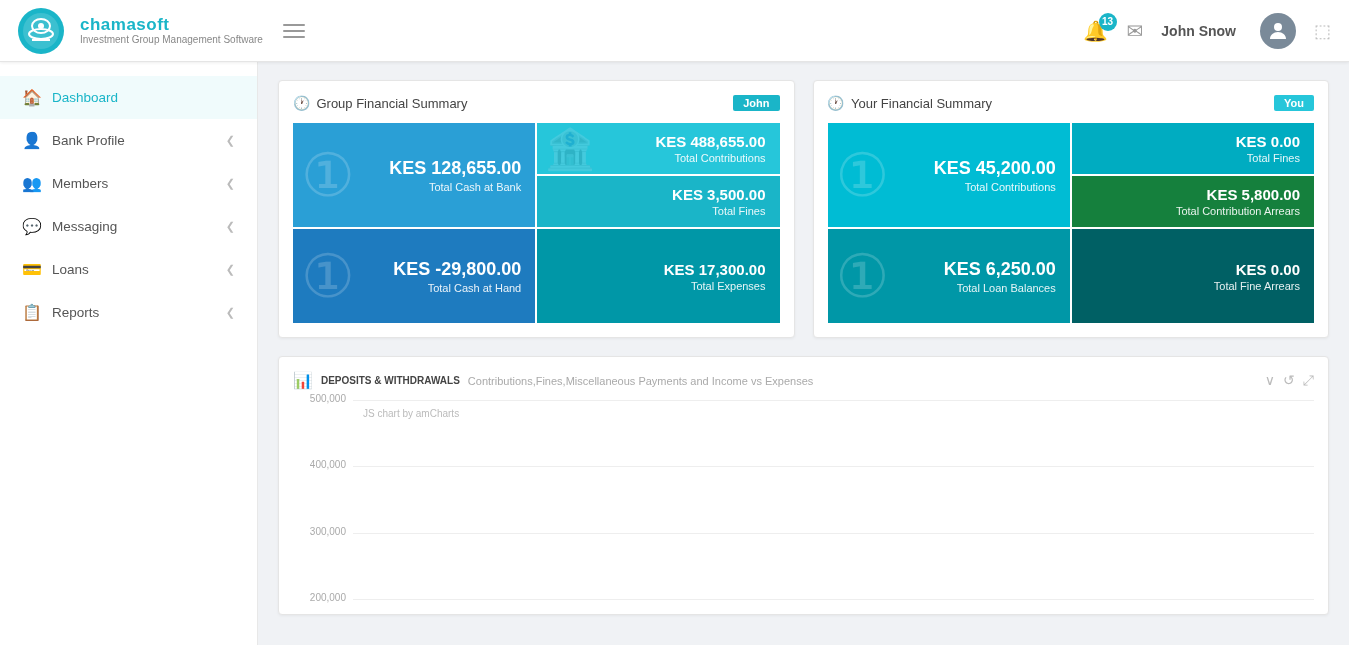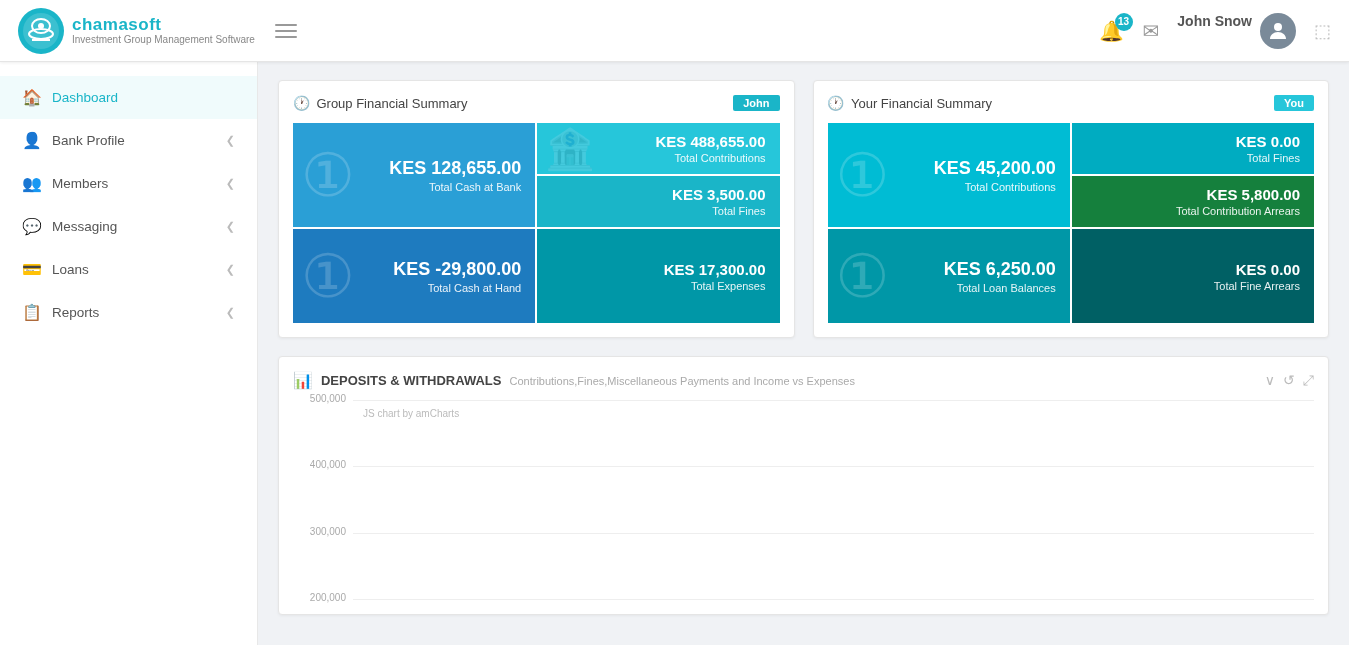--- a/index.html
+++ b/index.html
@@ -12,21 +12,21 @@
       display: flex;
       align-items: center;
       justify-content: space-between;
       padding: 0 18px;
       border-bottom: 1px solid #e5e5e5;
       box-shadow: 0 1px 3px rgba(0,0,0,0.07);
       position: relative;
       z-index: 10;
     }
     .header-left { display: flex; align-items: center; gap: 14px; }
-    .logo-area { display: flex; align-items: center; gap: 8px; }
+    .logo-area { display: flex; align-items: center; gap: 16px; }
     .logo-circle {
       width: 46px; height: 46px; border-radius: 50%;
       background: #1ab5c8;
       display: flex; align-items: center; justify-content: center;
       position: relative; overflow: hidden;
     }
     .logo-circle svg { width: 38px; height: 38px; }
     .logo-text { display: flex; flex-direction: column; line-height: 1.1; }
     .logo-name { font-size: 17px; font-weight: 700; color: #1ab5c8; letter-spacing: 0.5px; }
     .logo-sub { font-size: 10px; color: #888; }
@@ -37,21 +37,21 @@
     .bell-icon { font-size: 20px; color: #999; cursor: pointer; }
     .bell-badge {
       position: absolute; top: -6px; right: -8px;
       background: #1ab5c8; color: #fff;
       font-size: 10px; border-radius: 50%;
       width: 18px; height: 18px;
       display: flex; align-items: center; justify-content: center;
       font-weight: 700;
     }
     .mail-icon { font-size: 20px; color: #999; cursor: pointer; }
-    .user-section { display: flex; gap: 8px; cursor: pointer; }
+    .user-section { display: flex; align-items: center; gap: 24px; cursor: pointer; }
     .user-name { font-size: 14px; font-weight: 600; color: #555; }
     .user-avatar {
       width: 36px; height: 36px; border-radius: 50%;
       background: #7a8a99;
       display: flex; align-items: center; justify-content: center;
     }
     .user-avatar svg { width: 24px; height: 24px; fill: #fff; }
     .logout-icon { font-size: 18px; color: #bbb; cursor: pointer; }
 
     
@@ -125,21 +125,21 @@
     
     .chart-card {
       background: #fff; border: 1px solid #e5e5e5; border-radius: 4px;
       padding: 14px; box-shadow: 0 1px 3px rgba(0,0,0,0.05);
     }
     .chart-header {
       display: flex; align-items: center; justify-content: space-between;
       margin-bottom: 10px;
     }
     .chart-title-area { display: flex; align-items: center; gap: 8px; }
-    .chart-title { font-size: 13px; font-weight: 700; color: #444; text-transform: uppercase; }
+    .chart-title { font-size: 10px; font-weight: 700; color: #444; text-transform: uppercase; }
     .chart-subtitle { font-size: 11px; color: #aaa; }
     .chart-controls { display: flex; gap: 8px; }
     .chart-ctrl-btn { font-size: 14px; color: #bbb; cursor: pointer; }
 
     
     .bar-chart-area { position: relative; height: 200px; margin-top: 10px; }
     .chart-grid-lines {
       position: absolute; top: 0; left: 60px; right: 0; bottom: 0;
       display: flex; flex-direction: column; justify-content: space-between;
     }

